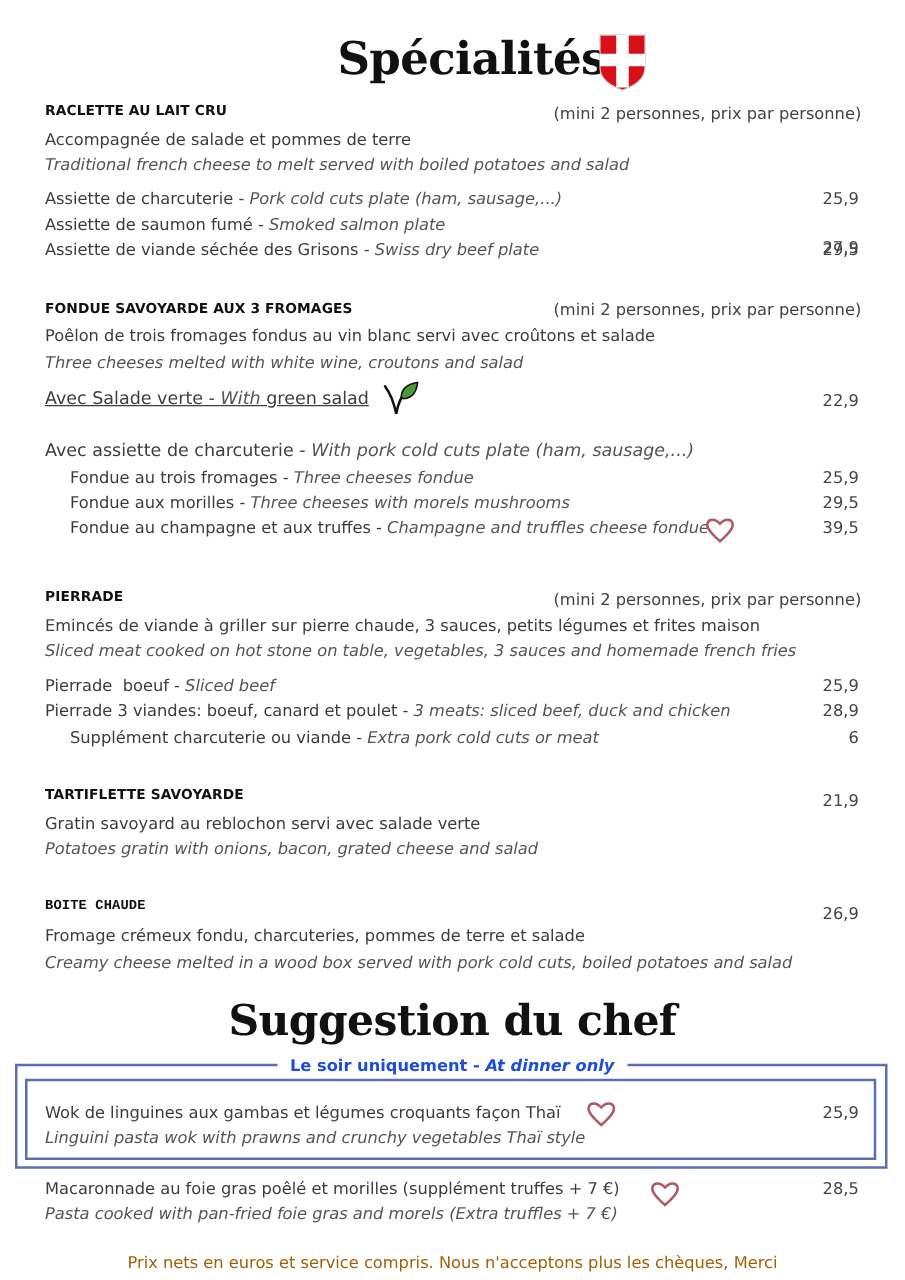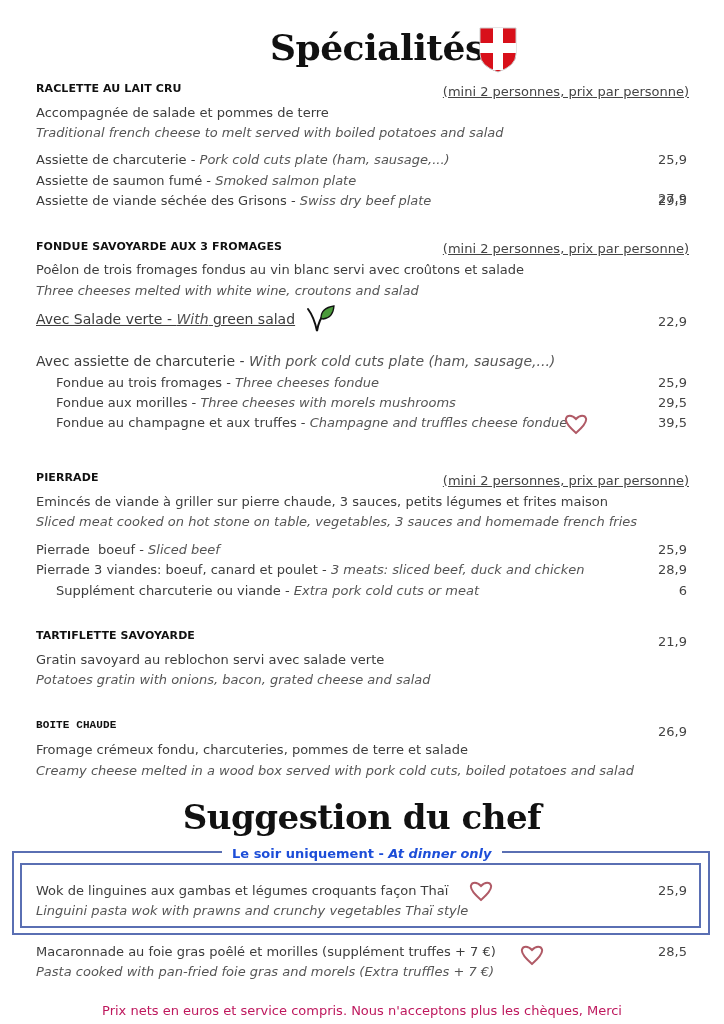--- a/index.html
+++ b/index.html
@@ -4,21 +4,21 @@
 <style>
   html, body { margin: 0; padding: 0; background: #ffffff; }
   body { width: 724px; height: 1024px; position: relative; overflow: hidden;
          font-family: "DejaVu Sans", sans-serif; color: #3a3a3a; }
   .abs { position: absolute; }
   .title { font-family: "DejaVu Serif", serif; font-weight: bold; color: #111; letter-spacing: -0.5px; }
   .h { font-family: "DejaVu Sans", sans-serif; font-weight: bold; font-size: 11px; color: #111; letter-spacing: 0.1px; }
   .t { font-size: 13px; color: #3d3d3d; white-space: nowrap; }
   .i { font-style: italic; color: #555; }
   .price { position: absolute; right: 37px; font-size: 13px; color: #444; text-align: right; }
-  .note { position: absolute; right: 35px; font-size: 13px; color: #444; text-decoration: underline; }
+  .note { position: absolute; right: 35px; font-size: 13px; color: #444; }
   .frame-outer { position: absolute; left: 12px; top: 851px; width: 698px; height: 84px; border: 2px solid #5a6fb3; box-sizing: border-box; }
   .frame-inner { position: absolute; left: 20px; top: 863px; width: 681px; height: 65px; border: 2px solid #5a6fb3; box-sizing: border-box; }
   .frame-label { position: absolute; left: 222px; top: 846px; background: #fff; padding: 0 10px; font-size: 13px; font-weight: bold; color: #1d4ed8; white-space: nowrap; }
 </style>
 </head>
 <body>
 
 <div class="abs title" style="left:270px; top:26px; font-size:36px;">Spécialités</div>
 <div class="abs" style="left:478px; top:26px; width:40px; height:48px;">
   <svg width="40" height="48" viewBox="0 0 40 48">
@@ -107,13 +107,13 @@
 
 <div class="abs t" style="left:36px; top:944px;">Macaronnade au foie gras poêlé et morilles (supplément truffes + 7 €)</div>
 <div class="abs t i" style="left:36px; top:964px;">Pasta cooked with pan-fried foie gras and morels (Extra truffles + 7 €)</div>
 <div class="abs" style="left:520px; top:944px;">
   <svg width="24" height="22" viewBox="0 0 24 22">
       <path d="M12 20 C4 13 1 9 2 5.5 C3 2 8 1.5 12 6 C16 1.5 21 2 22 5.5 C23 9 20 13 12 20 Z" fill="none" stroke="#b05a66" stroke-width="2"></path>
     </svg>
 </div>
 <div class="price" style="top:944px;">28,5</div>
 
-<div class="abs t" style="left:0; width:724px; text-align:center; top:1003px; color:#be185d;">Prix nets en euros et service compris. Nous n'acceptons plus les chèques, Merci</div>
+<div class="abs t" style="left:0; width:724px; text-align:center; top:1003px; color:#a16207;">Prix nets en euros et service compris. Nous n'acceptons plus les chèques, Merci</div>
 
 </body></html>

